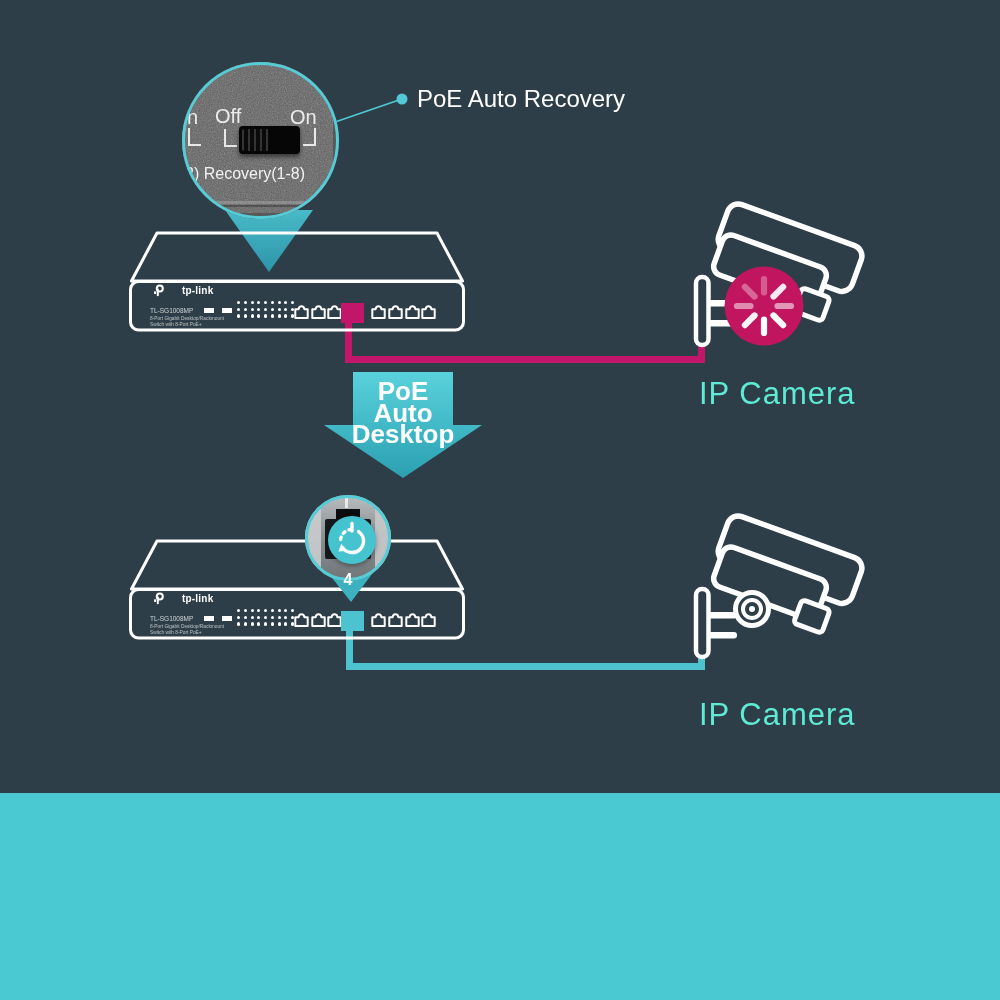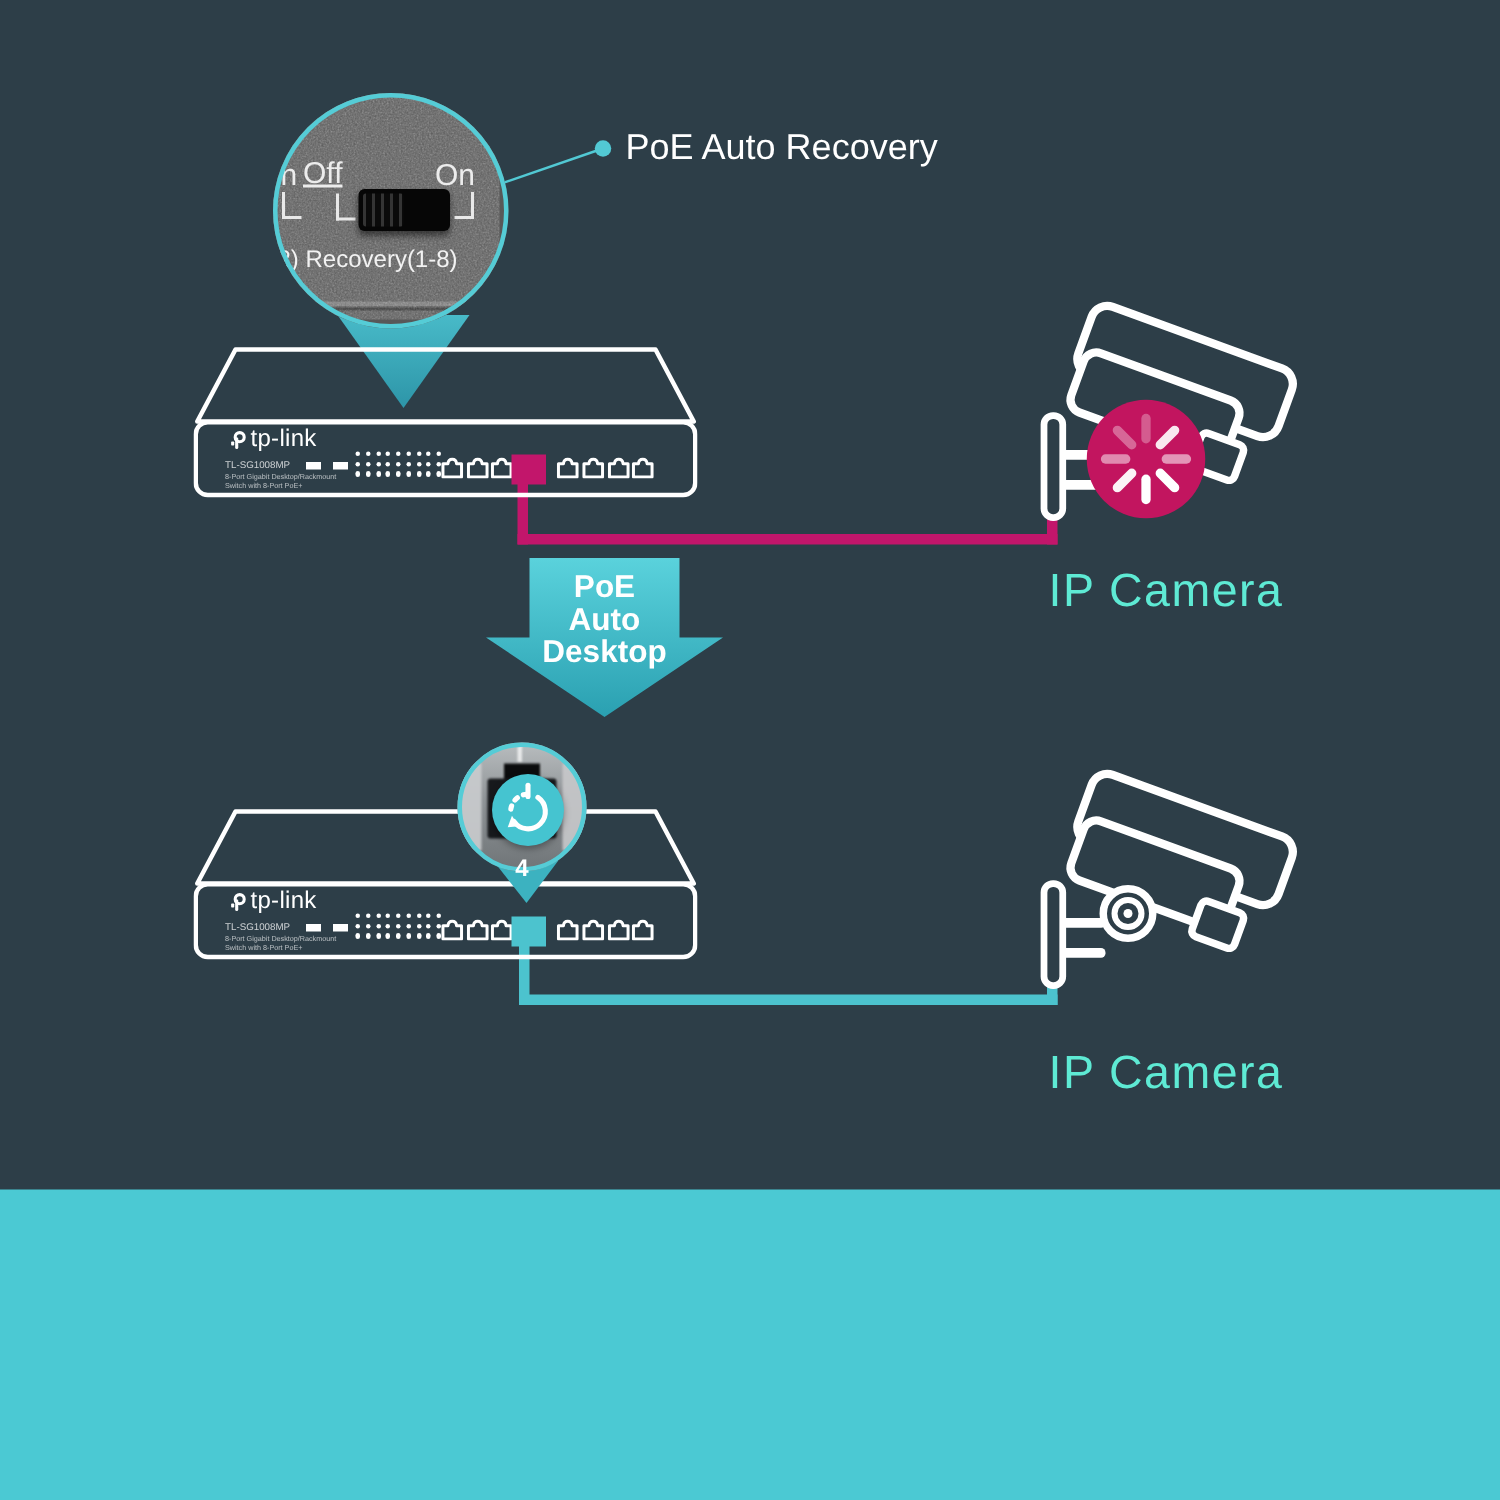--- a/index.html
+++ b/index.html
@@ -5,21 +5,21 @@
   html,body{margin:0;padding:0;background:#1c2a31;}
   .stage{position:relative;width:1000px;height:1000px;overflow:hidden;background:#2d3e48;
          font-family:"Liberation Sans","DejaVu Sans",sans-serif;color:#fff;}
   .abs{position:absolute;}
 
   
   .switch{position:absolute;width:336px;height:102px;}
   .switch svg.outline{position:absolute;left:0;top:0;}
   .panel{position:absolute;left:0;top:50px;width:336px;height:52px;}
   .sw-logo{position:absolute;left:25px;top:4px;display:flex;align-items:center;gap:3px;}
-  .sw-logo .word{font-size:16px;font-weight:normal;letter-spacing:.2px;}
+  .sw-logo .word{font-size:10px;font-weight:bold;letter-spacing:.2px;margin-left:15px;}
   .sw-model{position:absolute;left:21px;top:27px;font-size:6.5px;opacity:.75;white-space:nowrap;}
   .sw-desc{position:absolute;left:21px;top:36px;font-size:4.8px;line-height:5.8px;opacity:.65;white-space:nowrap;}
   .led-dash{position:absolute;top:28px;width:10px;height:5px;background:#fff;}
   .leds{position:absolute;left:108px;top:21px;display:grid;grid-template-columns:repeat(9,6.75px);grid-auto-rows:6.7px;}
   .leds i{width:3.2px;height:3.2px;border-radius:50%;background:#fff;}
   .port{position:absolute;top:22px;width:15px;height:17px;}
   .port-hl{position:absolute;left:212px;top:23px;width:23px;height:20px;}
 
   
   .circle1{position:absolute;left:182px;top:62px;width:157px;height:157px;border-radius:50%;
@@ -41,21 +41,21 @@
            background:linear-gradient(180deg,#b9bdbf,#8e9396 45%,#6f7477);}
   .circle2-ring{left:305px;top:495px;width:80px;height:80px;}
   .c2-blur{position:absolute;inset:0;filter:blur(.7px);}
   .teal-icon{position:absolute;left:328px;top:516px;width:48px;height:48px;border-radius:50%;background:#45c4d0;
              box-shadow:0 2px 5px rgba(0,0,0,.35);}
   .port-num{position:absolute;left:305px;top:571px;width:86px;text-align:center;
             font-size:16px;font-weight:bold;color:#fff;}
 
   
   .arrow-text{position:absolute;left:322px;top:381px;width:162px;text-align:center;
-              font-size:21px;font-weight:bold;line-height:21.5px;color:#fff;}
+              font-size:26px;font-weight:bold;line-height:21.5px;color:#fff;}
 
   
   .top-label{position:absolute;left:417px;top:85px;font-size:24px;color:#fff;white-space:nowrap;}
   .cam-label{position:absolute;font-size:31px;letter-spacing:1px;color:#5eead4;white-space:nowrap;}
 
   
   .footer{position:absolute;left:0;top:793px;width:1000px;height:207px;background:#4bc9d3;}
 </style>
 </head>
 <body>
@@ -246,21 +246,21 @@
             <feTurbulence type="fractalNoise" baseFrequency="0.85" numOctaves="2" seed="7" stitchTiles="stitch"></feTurbulence>
             <feColorMatrix type="saturate" values="0"></feColorMatrix>
           </filter>
       </defs>
       <rect width="151" height="151" fill="#5c5c5c"></rect>
       <rect width="151" height="151" filter="url(#grain)" opacity="0.5"></rect>
     </svg>
     <div class="groove1"></div>
     <div class="groove2"></div>
     <div class="c1-text" style="left:5px;top:44px;">n</div>
-    <div class="c1-text" style="left:20px;top:43px;text-decoration:underline;">Off</div>
+    <div class="c1-text" style="left:33px;top:43px;">Off</div>
     <div class="c1-text" style="left:108px;top:44px;text-align:right;">On</div>
     <i class="bracket bl abs" style="left:6px;top:66px;"></i>
     <i class="bracket bl abs" style="left:42px;top:67px;"></i>
     <i class="bracket br abs" style="left:121px;top:66px;"></i>
     <div class="slider">
         <div class="knob"></div>
       </div>
     <div class="c1-text" style="left:3px;top:103px;font-size:16px;color:#f2f2f2;">2) Recovery(1-8)</div>
   </div>
   <div class="circle1-ring"></div>

